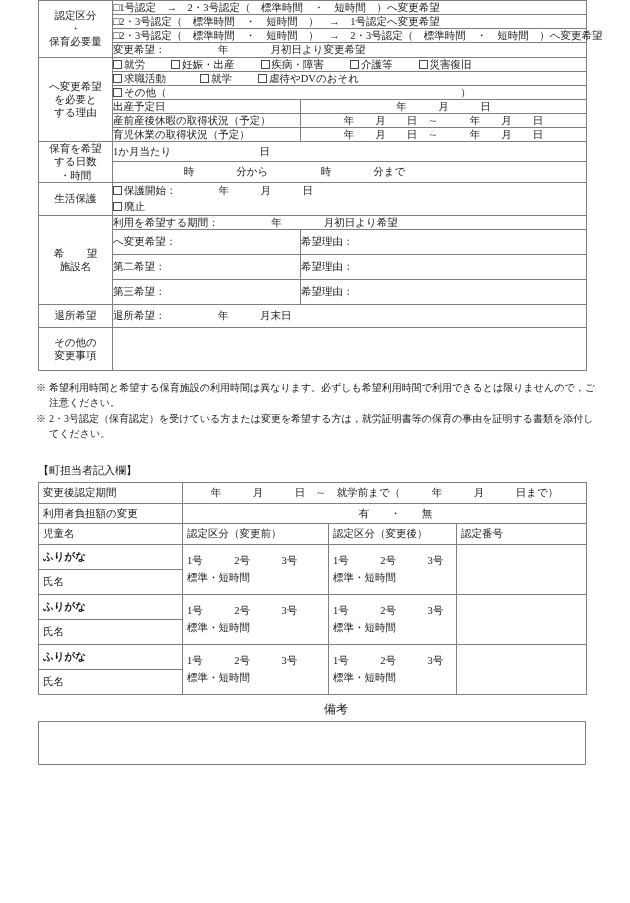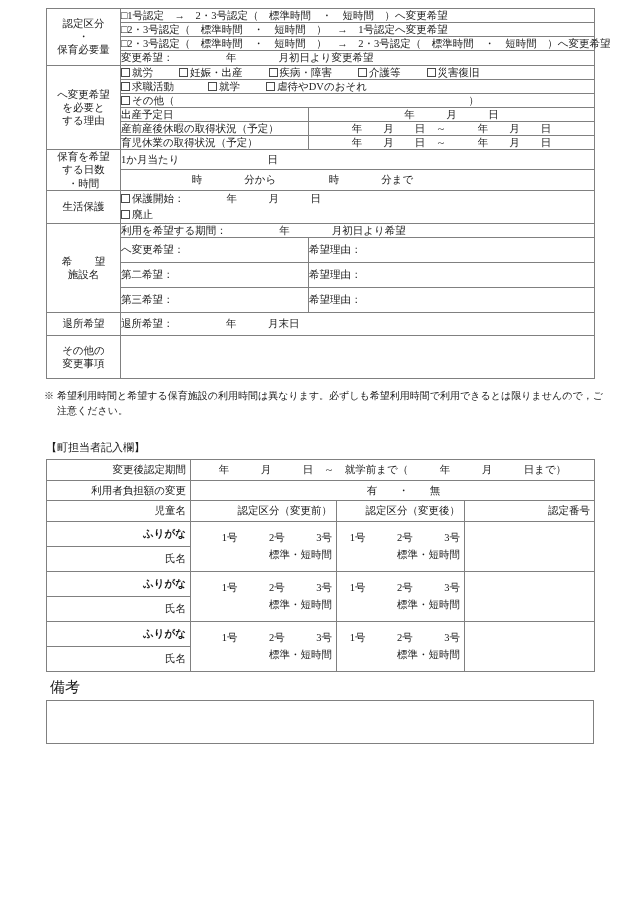--- a/index.html
+++ b/index.html
@@ -13,21 +13,21 @@
     font-family: "Liberation Serif", "DejaVu Serif", serif;
     color: #1a1a1a;
     font-size: 10.5px;
     -webkit-font-smoothing: antialiased;
   }
   .page {
     position: relative;
     width: 630px;
     height: 903px;
     box-sizing: border-box;
-    padding: 8px;
+    padding: 0;
     overflow: hidden;
   }
 
   
   table.form {
     border-collapse: collapse;
     table-layout: fixed;
     width: 548px;
     margin: 0 0 0 38px;
   }
@@ -100,36 +100,37 @@
   }
   table.form2 {
     border-collapse: collapse;
     table-layout: fixed;
     width: 548px;
     margin-left: 38px;
   }
   table.form2 td {
     border: 1px solid #808080;
     padding: 3px 4px;
-    text-align: right;
+    text-align: left;
     font-size: 10.5px;
     line-height: 1.3;
   }
   td.childcell {
     text-align: left;
     padding: 3px 6px;
     height: 18px;
   }
   td.dashed-b {
     border-bottom: 1px dotted #9a9a9a;
     font-weight: bold;
   }
   .remark-label {
     margin: 6px 0 3px 42px;
-    font-size: 15px;
+    font-size: 12px;
+    text-align: center;
   }
   .remark-box {
     margin-left: 38px;
     width: 548px;
     height: 44px;
     border: 1px solid #808080;
     box-sizing: border-box;
   }
 </style>
 </head>
@@ -292,20 +293,21 @@
       </td>
       <td class="rowline" colspan="2" style="height:42px">
         <span></span>
       </td>
     </tr>
   </tbody>
     </table>
 
   <div class="notes">
     <span class="note"><span class="mk">※</span><span>希望利用時間と希望する保育施設の利用時間は異なります。必ずしも希望利用時間で利用できるとは限りませんので，ご注意ください。</span></span>
+    <span class="note"><span class="mk">※</span><span>2・3号認定（保育認定）を受けている方または変更を希望する方は，就労証明書等の保育の事由を証明する書類を添付してください。</span></span>
   </div>
 
   <div class="sec2-title">【町担当者記入欄】</div>
 
   <table class="form2">
     <colgroup>
       <col style="width:144px">
       <col style="width:146px">
       <col style="width:128px">
       <col style="width:130px">

